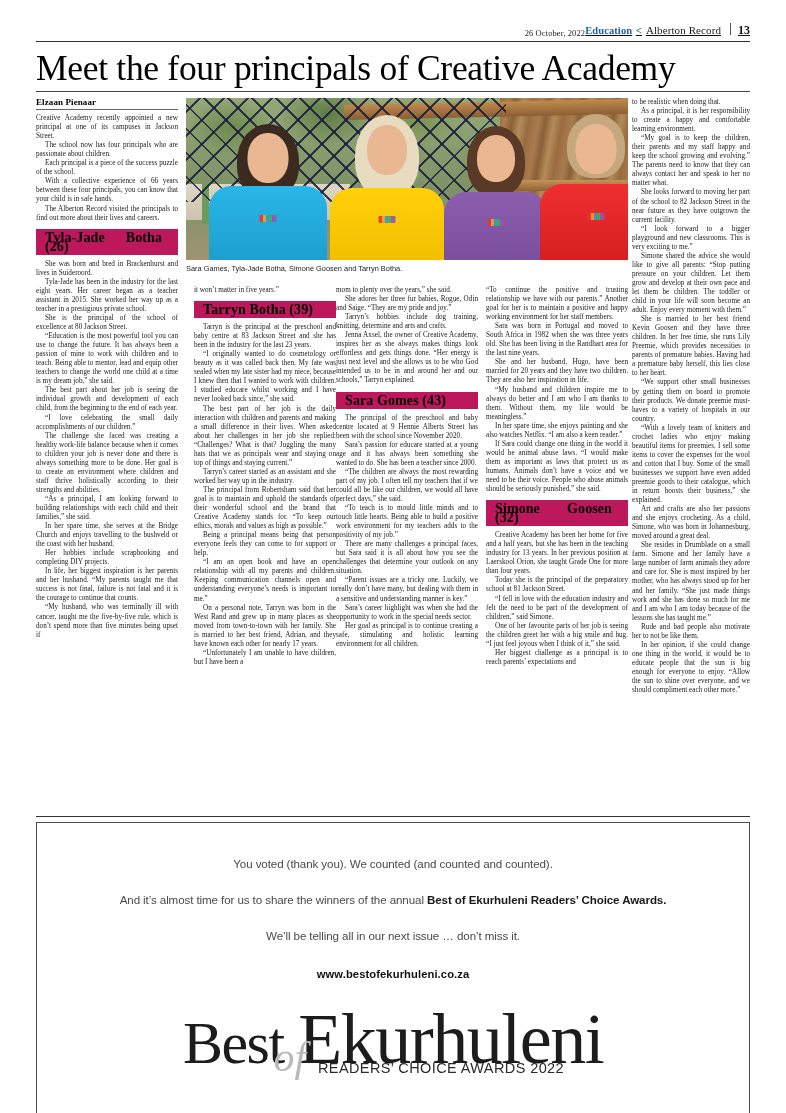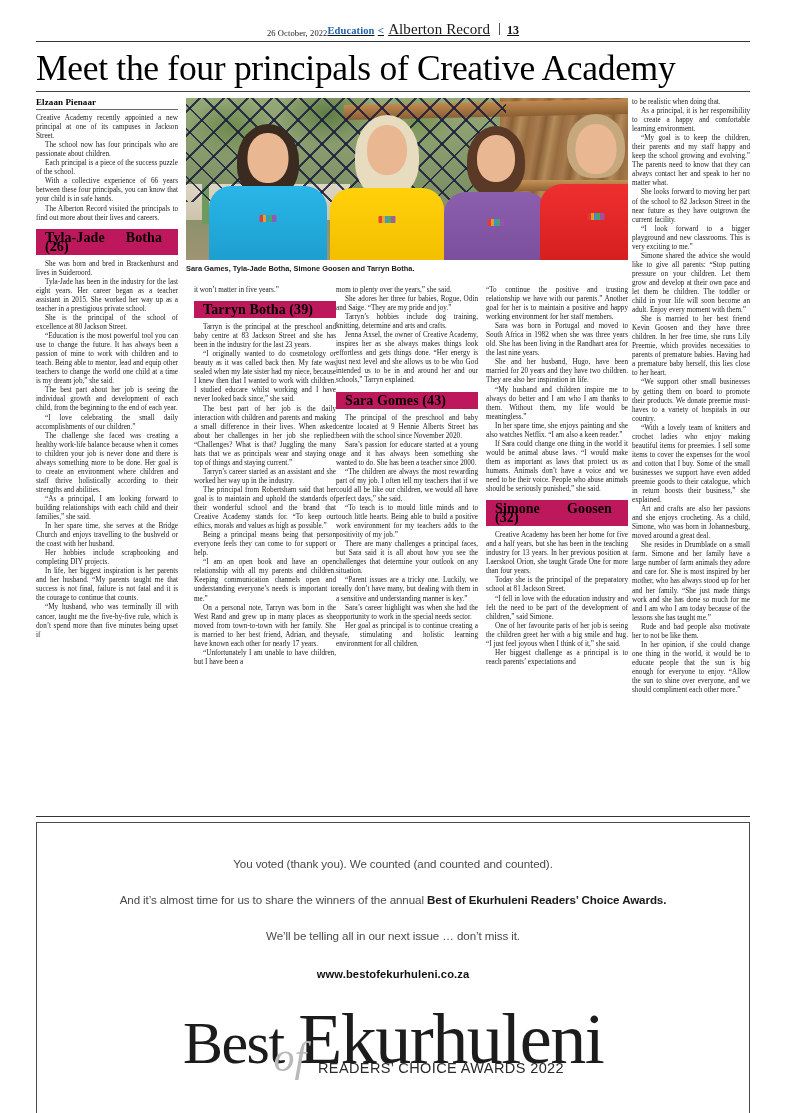--- a/index.html
+++ b/index.html
@@ -17,21 +17,21 @@
   .page {
     position: absolute;
     left: 36px; top: 22px;
     width: 714px; height: 1070px;
   }
 
   
   .masthead {
     display: flex;
     align-items: flex-end;
-    justify-content: center;
+    justify-content: flex-end;
     border-bottom: 1.2px solid #333;
     padding-bottom: 3px;
     height: 20px;
   }
   .masthead-date {
     font-family: "Liberation Serif", serif;
     font-size: 8.5px;
     letter-spacing: .1px;
     color: #222;
   }
@@ -48,21 +48,21 @@
     font-size: 10.5px;
     letter-spacing: .1px;
   }
   .mh-caret {
     color: #1f5fa8;
     font-weight: bold;
     font-size: 10px;
     transform: scaleX(1.1);
   }
   .mh-paper {
-    font-size: 15px;
+    font-size: 11px;
     color: #1a1a1a;
     letter-spacing: .1px;
   }
   .mh-sep {
     display: inline-block;
     width: 1px; height: 12px;
     background: #555;
     margin: 0 3px 0 5px;
     position: relative; top: 1px;
   }
@@ -232,21 +232,20 @@
   .p4 .head { top: 12px; width: 41px; height: 50px; }
   .p4 .torso { bottom: 0; width: 112px; height: 76px; background: linear-gradient(#ef2f2f, #d61f20); }
   .p4 .logo-badge { bottom: 40px; }
 
   .caption {
     font-family: "Liberation Sans", sans-serif;
     font-size: 7.4px;
     color: #1a1a1a;
     margin-top: 4px;
     line-height: 10px;
-    font-weight: bold;
   }
 
   
   .bottom-rule {
     border-top: 1.4px solid #333;
     margin-top: 6px;
   }
   .ad {
     margin-top: 5px;
     border: 1.1px solid #4a4a4a;

